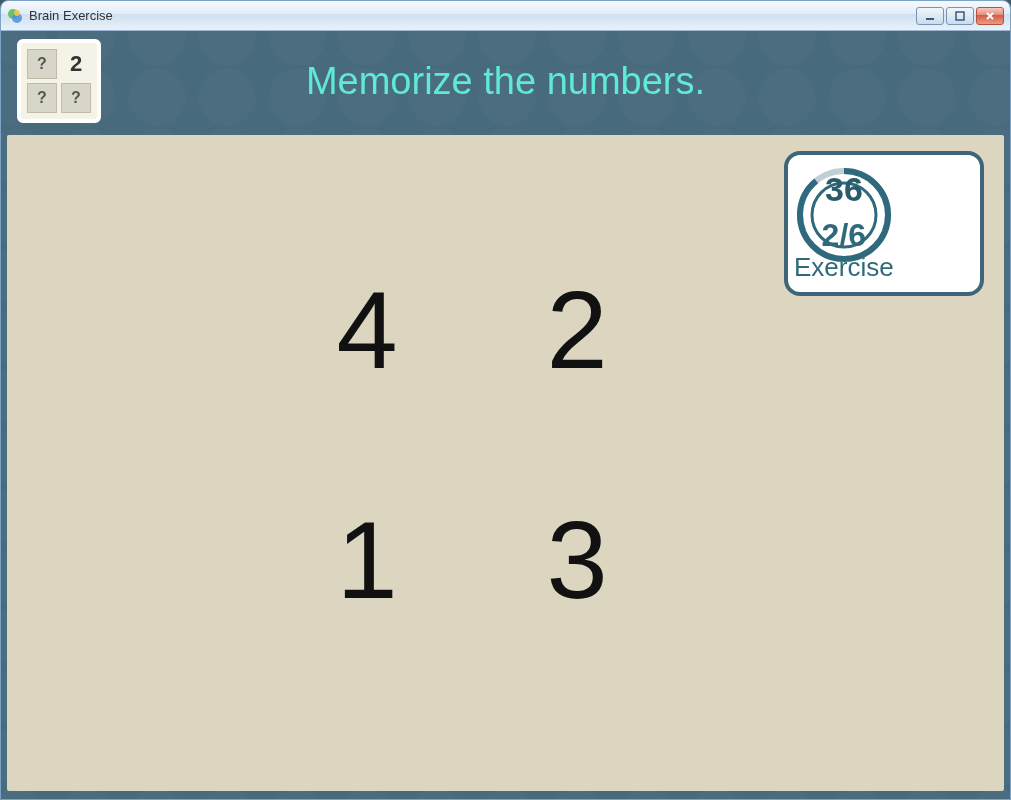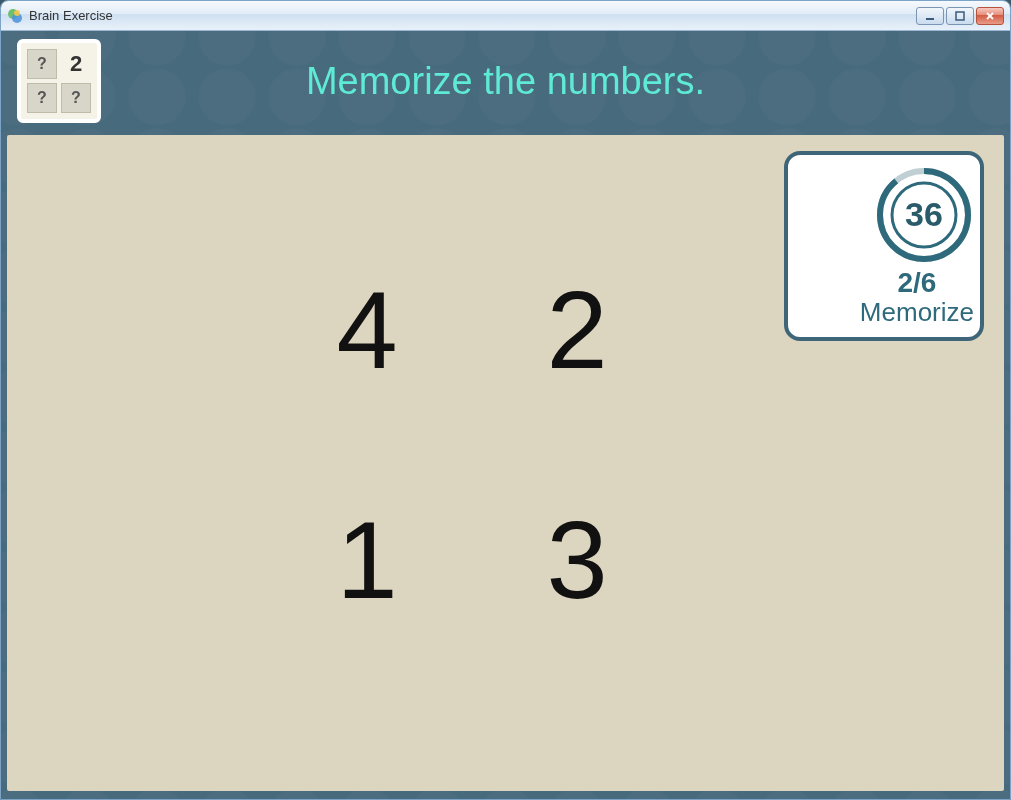--- a/index.html
+++ b/index.html
@@ -160,27 +160,27 @@
     font-family: "Century Gothic", "Segoe UI", Arial, sans-serif;
     line-height: 1;
     text-align: center;
   }
 
   .progress-card {
     position: absolute;
     right: 20px;
     top: 16px;
     width: 200px;
-    height: 190px;
+    height: 145px;
     background: #ffffff;
     border: 4px solid #3e6678;
     border-radius: 16px;
     display: flex;
     flex-direction: column;
-    align-items: flex-end;
+    align-items: flex-start;
     justify-content: center;
     padding: 10px 6px;
   }
   .timer-ring {
     position: relative;
     width: 100px;
     height: 100px;
     display: flex;
     align-items: center;
     justify-content: center;
@@ -191,21 +191,21 @@
     font-size: 34px;
     font-weight: 700;
     color: #2a5b6b;
   }
   .progress-text {
     margin-top: 4px;
     text-align: center;
     line-height: 1.1;
   }
   .progress-frac {
-    font-size: 28px;
+    font-size: 32px;
     font-weight: 600;
     color: #2f6a7c;
   }
   .progress-label {
     font-size: 26px;
     color: #2f6a7c;
   }
 </style>
 </head>
 <body>
@@ -265,18 +265,18 @@
         <div class="timer-ring">
           <svg viewBox="0 0 100 100">
             <circle cx="50" cy="50" r="44" fill="none" stroke="#bfcfd3" stroke-width="6"></circle>
             <circle cx="50" cy="50" r="44" fill="none" stroke="#2f6a7c" stroke-width="6" stroke-dasharray="276" stroke-dashoffset="30" transform="rotate(-90 50 50)"></circle>
             <circle cx="50" cy="50" r="32" fill="none" stroke="#2f6a7c" stroke-width="3"></circle>
           </svg>
           <span class="timer-value">36</span>
         </div>
         <div class="progress-text">
           <div class="progress-frac">2/6</div>
-          <div class="progress-label">Memorize</div>
+          <div class="progress-label">Exercise</div>
         </div>
       </div>
     </div>
   </div>
 </div>
 
 </body></html>

